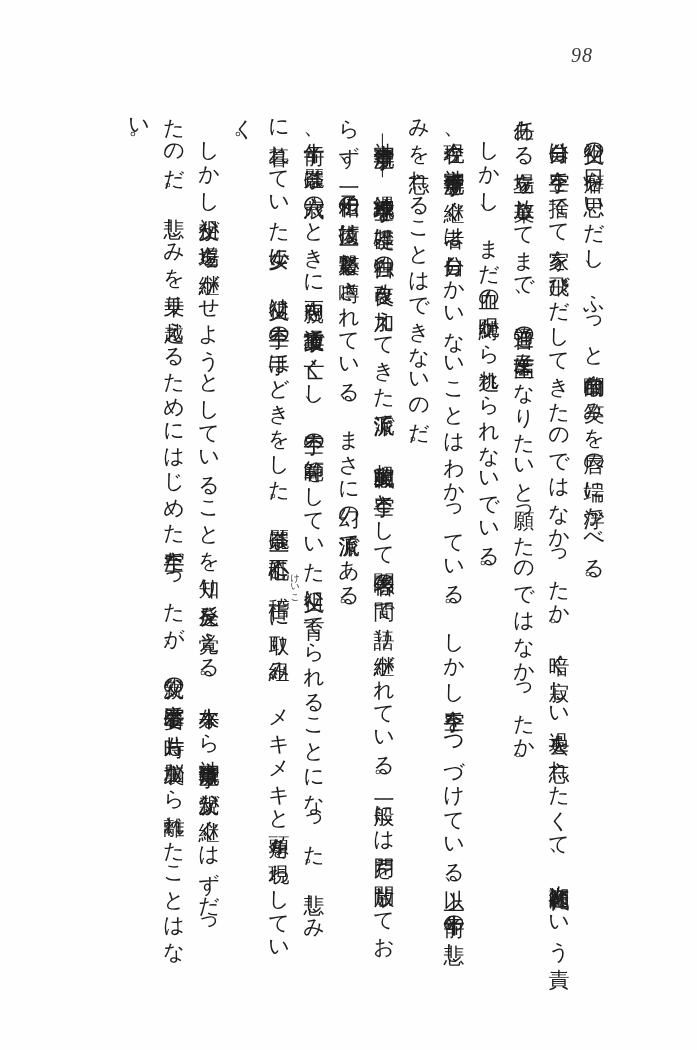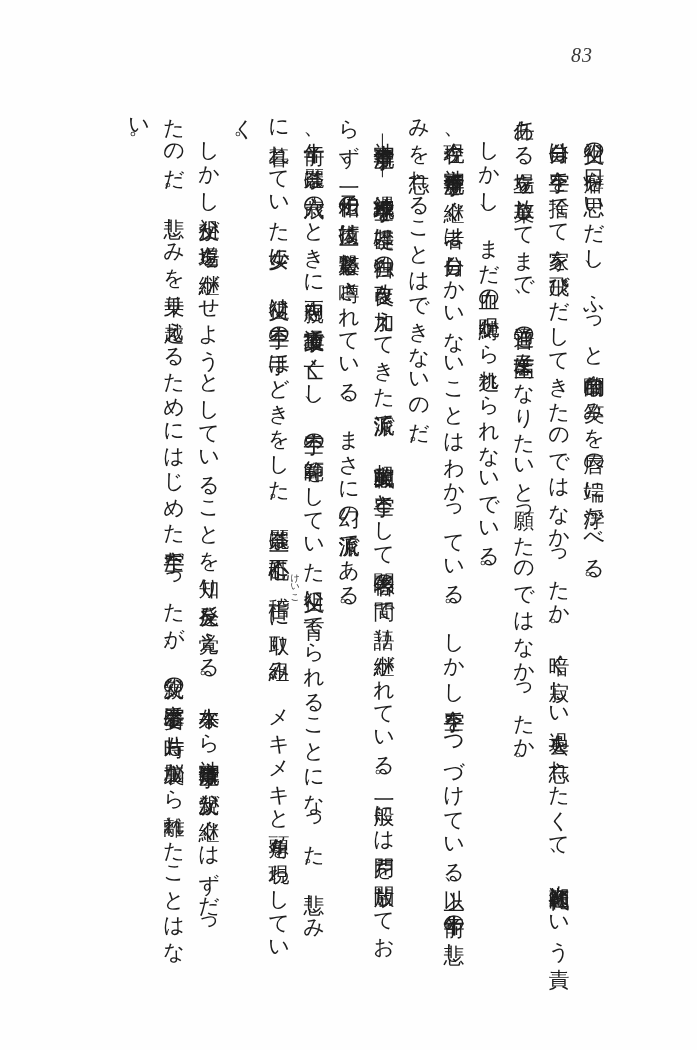--- a/index.html
+++ b/index.html
@@ -48,21 +48,21 @@
   rt {
     font-size: 9px;
     letter-spacing: 0;
     color: #2a2a2a;
   }
 </style>
 </head>
 <body>
 
 <div class="page">
-  <div class="page-number">83</div>
+  <div class="page-number">98</div>
   <div class="text-block" id="text-block">
       <p>祖父の口癖を思いだし、ふっと自嘲的な笑みを唇の端に浮かべる。</p>
       <p>自分は空手を捨てて家を飛びだしてきたのではなかったか。暗く寂しい過去を忘れたくて、次期師範代という責任ある立場を放棄してまで、普通の女子高生になりたいと願ったのではなかったか。</p>
       <p>しかし、まだ血の呪縛から逃れられないでいる。</p>
       <p>今現在、神宮寺流空手を継ぐ者は自分しかいないことはわかっている。しかし空手をつづけている以上、十年前の悲しみを忘れることはできないのだ。</p>
       <p>神宮寺流空手――沖縄琉球空手を基礎に独自の改良を加えてきた流派で、超実戦的な空手として関係者の間で語り継がれている。一般には門戸を開放しておらず、一子相伝の技術は一撃必殺と噂されている、まさに幻の流派である。</p>
       <p>十年前、麗奈は六歳のときに両親を交通事故で亡くし、空手の師範をしていた祖父に育てられることになった。悲しみに暮れていた少女に、祖父は空手の手ほどきをした。麗奈は一心不乱に<ruby>稽古<rt>けいこ</rt></ruby>に取り組み、メキメキと頭角を現わしていく。</p>
       <p>しかし祖父が道場を継がせようとしていることを知り反発を覚える。本来なら神宮寺流空手は父親が継ぐはずだったのだ。悲しみを乗り越えるためにはじめた空手だったが、父親の空手着姿は片時も脳裏から離れたことはない。</p>
     </div>
 </div>

